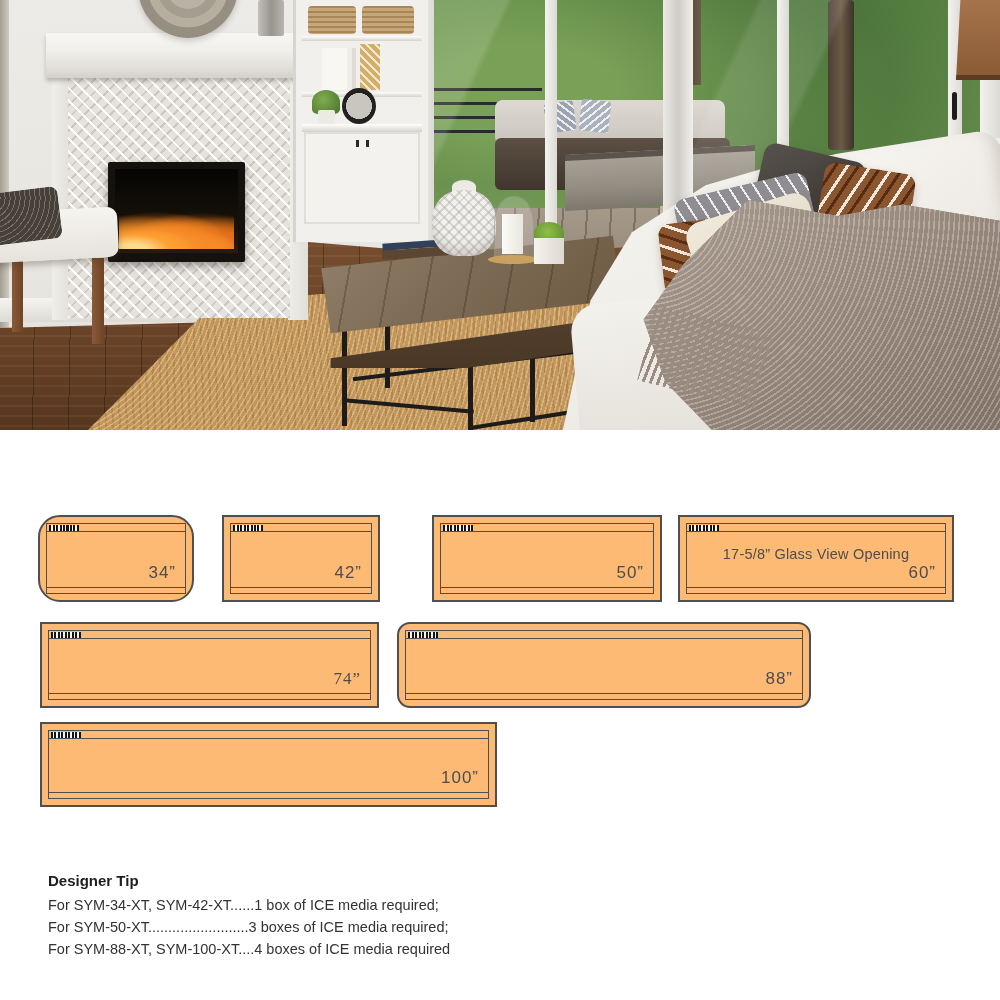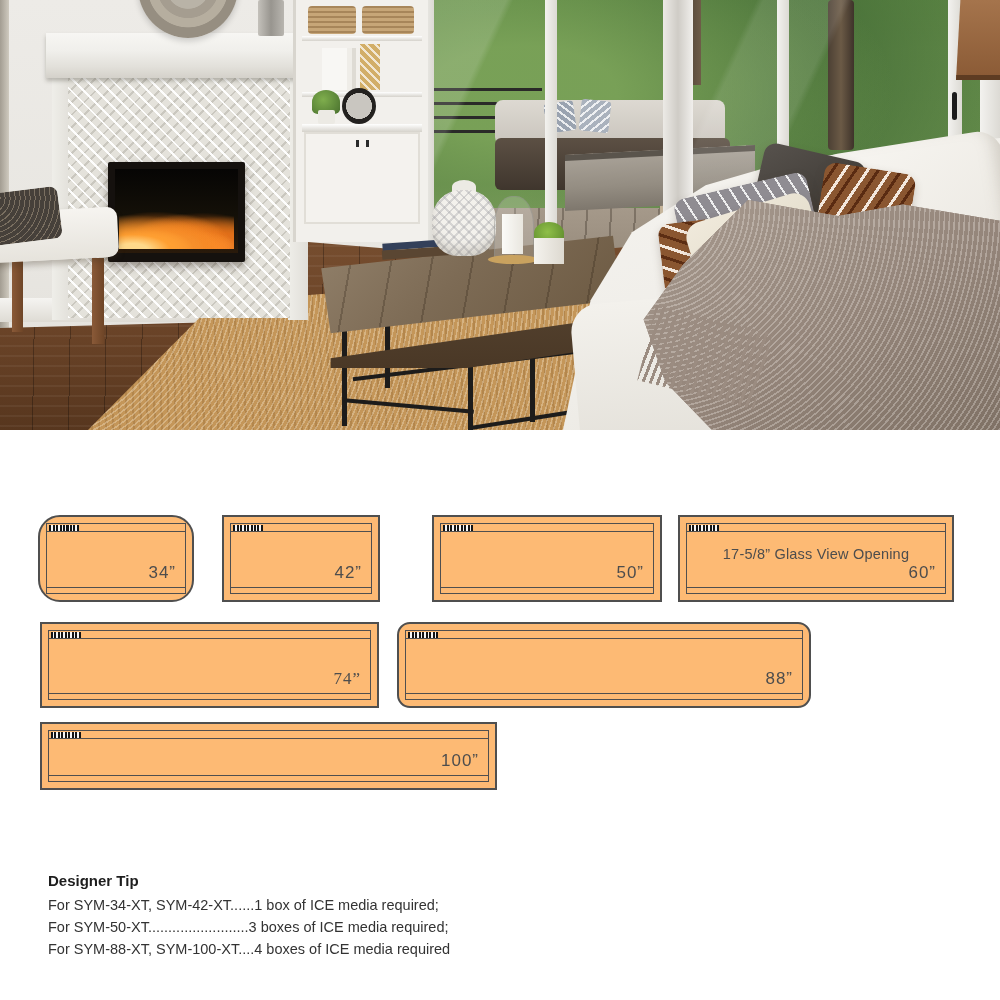--- a/index.html
+++ b/index.html
@@ -180,21 +180,21 @@
     background-image:repeating-linear-gradient(90deg,rgba(0,0,0,0) 0 2px,#f7f7f7 2px 3.5px);}
   .unit .botline{position:absolute;left:0;right:0;bottom:5px;height:1px;background:#4f4f4f;}
   .unit .size{position:absolute;right:9px;bottom:10px;font-size:17px;color:#4d4d4d;letter-spacing:1px;}
   .unit .note{position:absolute;left:0;right:0;top:32%;text-align:center;font-size:14.5px;color:#4d4d4d;letter-spacing:.2px;}
   #d34{left:38px;top:515px;width:156px;height:87px;border-radius:22px;}
   #d42{left:222px;top:515px;width:158px;height:87px;}
   #d50{left:432px;top:515px;width:230px;height:87px;}
   #d60{left:678px;top:515px;width:276px;height:87px;}
   #d74{left:40px;top:622px;width:339px;height:86px;font-family:Liberation Serif, serif;}
   #d88{left:397px;top:622px;width:414px;height:86px;border-radius:13px;}
-  #d100{left:40px;top:722px;width:457px;height:68px;}
+  #d100{left:40px;top:722px;width:457px;height:85px;}
   
   #tip{position:absolute;left:48px;top:872px;width:560px;}
   #tip .tip-title{font-size:15px;font-weight:bold;color:#1d1d1d;margin-bottom:5px;}
   #tip .tip-line{font-size:14.5px;color:#333;line-height:22px;}
 </style>
 </head>
 <body>
 
 <div id="page">
 

